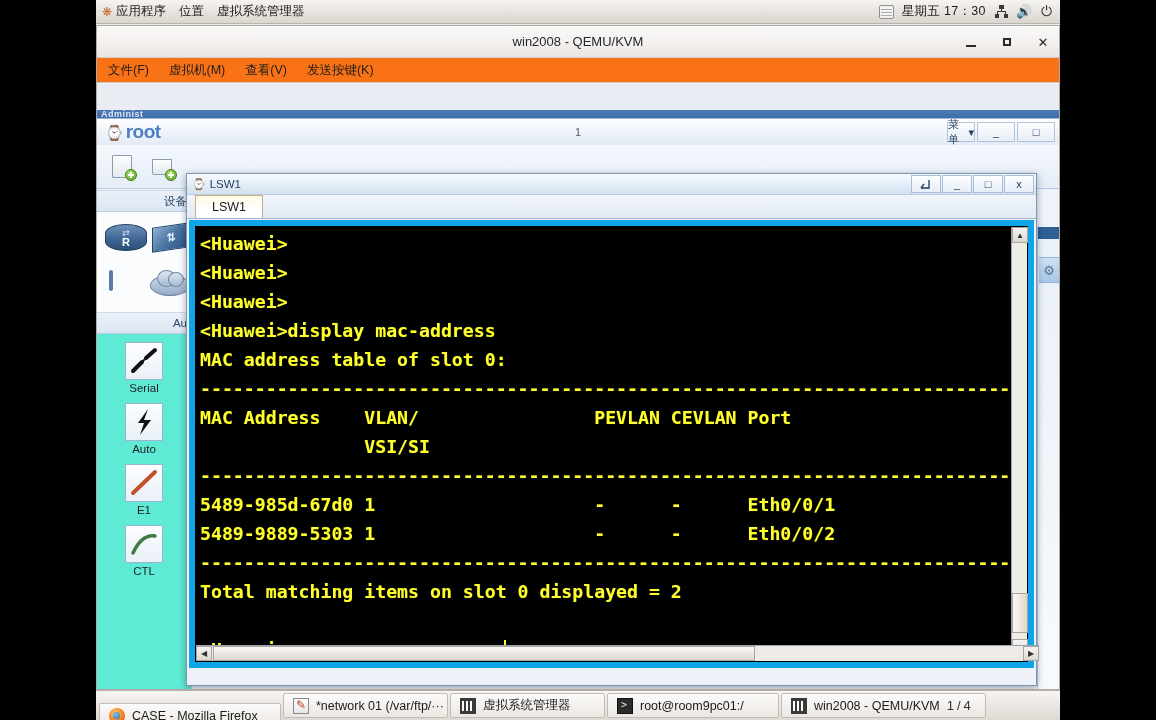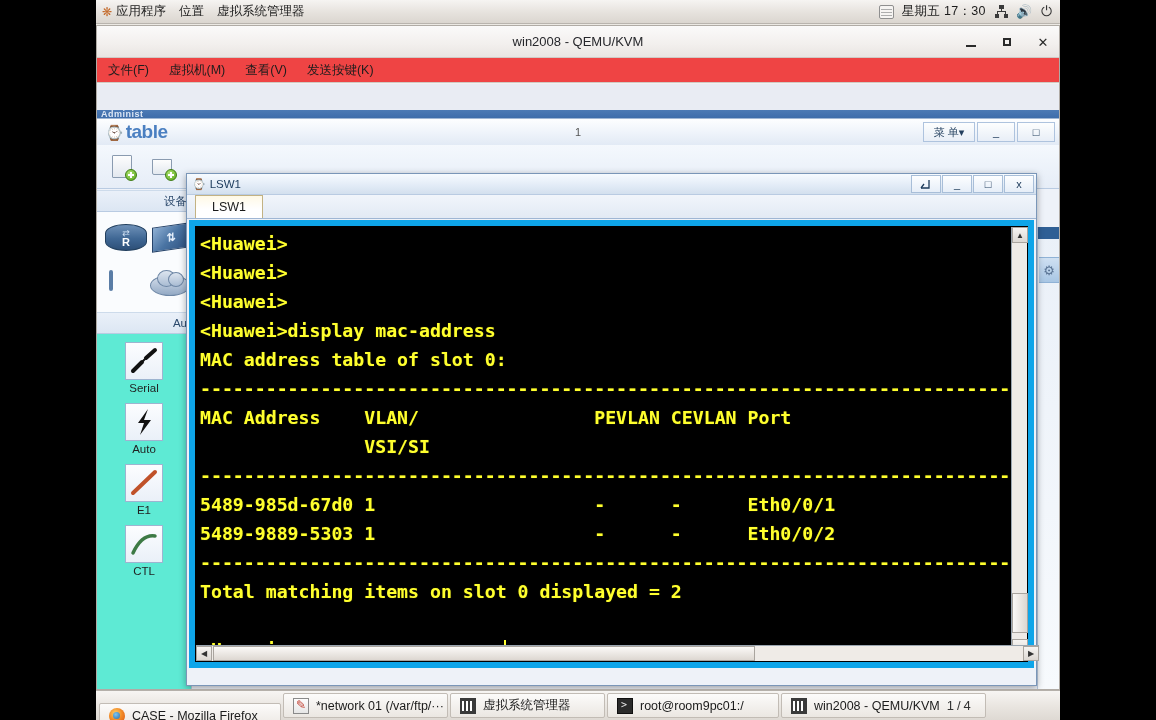--- a/index.html
+++ b/index.html
@@ -42,21 +42,21 @@
     border-bottom: 1px solid #cfcac5;
     display: flex; align-items: center; justify-content: center;
   }
   #vm-title { font-size: 13px; color: #26272b; }
   #vm-winbtns { position: absolute; right: 8px; top: 0; height: 32px; display: flex; align-items: center; gap: 20px; }
   .wbtn { width: 16px; height: 16px; display: flex; align-items: center; justify-content: center;
           font-size: 13px; color: #2a2a2a; cursor: default; }
   .wbtn .mn { display:block; width: 10px; height: 2px; background:#2a2a2a; margin-top: 8px; }
   .wbtn .mx { display:block; width: 8px; height: 8px; border: 2px solid #2a2a2a; }
   #vm-menubar {
-    height: 25px; background: #ef4444; border-bottom: 1px solid #cfcac5;
+    height: 25px; background: #f97316; border-bottom: 1px solid #cfcac5;
     display: flex; align-items: center; gap: 14px; padding-left: 8px;
     font-size: 12.5px; color: #1d1d1d;
   }
   .vm-menu { padding: 2px 3px; cursor: default; white-space: nowrap; }
 
   
   #guest {
     position: absolute; left: 0; top: 58px; width: 962px; height: 605px;
     background: #e9ecf3; overflow: hidden;
   }
@@ -89,21 +89,21 @@
     font-size: 19px; font-weight: bold; color: #4a7fc1;
     letter-spacing: -.5px; font-family: "Liberation Sans", sans-serif;
   }
   #ensp-centernum { position: absolute; left: 0; right: 0; text-align: center; font-size: 11px; color: #555; }
   #ensp-topright { margin-left: auto; display: flex; align-items: center; padding-right: 4px; }
   .ensp-tbtn {
     width: 38px; height: 20px; border: 1px solid #aec3de; background: linear-gradient(180deg,#fdfefe,#e8eef7);
     display: flex; align-items: center; justify-content: center; font-size: 11px; color: #24405f;
     margin-left: 2px; cursor: default;
   }
-  .ensp-tbtn.wide { width: 52px; }
+  .ensp-tbtn.wide { width: 28px; }
 
   #ensp-toolbar {
     height: 44px; background: linear-gradient(180deg,#f4f8fd 0%, #e6edf7 100%);
     border-bottom: 1px solid #b9cbe2;
     display: flex; align-items: center; gap: 6px; padding-left: 10px;
   }
   .tb-ico {
     width: 34px; height: 32px; position: relative; cursor: default;
   }
   .doc-shape {
@@ -392,21 +392,21 @@
 
       <div id="guest">
 
         <div id="behind-strip"></div>
         <div id="behind-label">Administ</div>
 
         <div id="ensp">
           <div id="ensp-top">
             <div id="ensp-logo">
               <span class="ensp-mark">⌚</span>
-              <span id="ensp-word">table</span>
+              <span id="ensp-word">root</span>
             </div>
             <div id="ensp-centernum">1</div>
             <div id="ensp-topright">
               <span class="ensp-tbtn wide"><span>菜 单</span>▾</span>
               <span class="ensp-tbtn">_</span>
               <span class="ensp-tbtn">□</span>
             </div>
           </div>
 
           <div id="ensp-toolbar">

